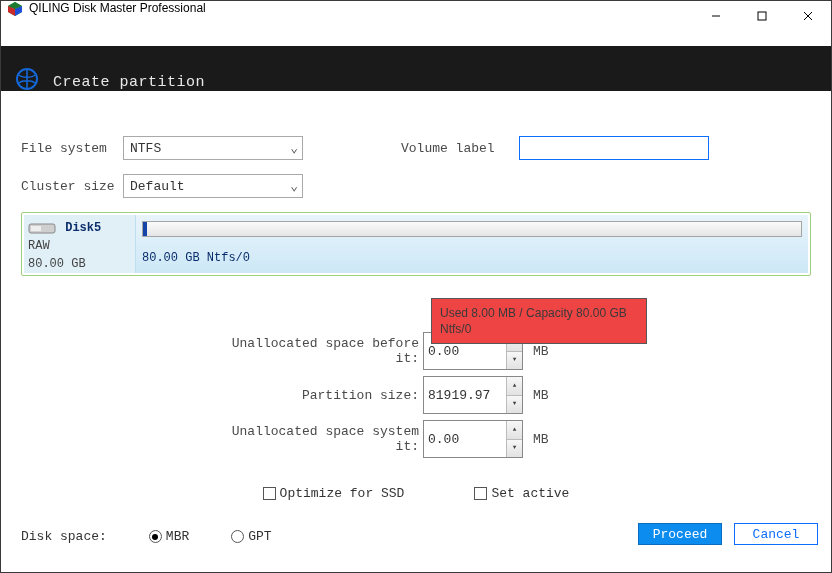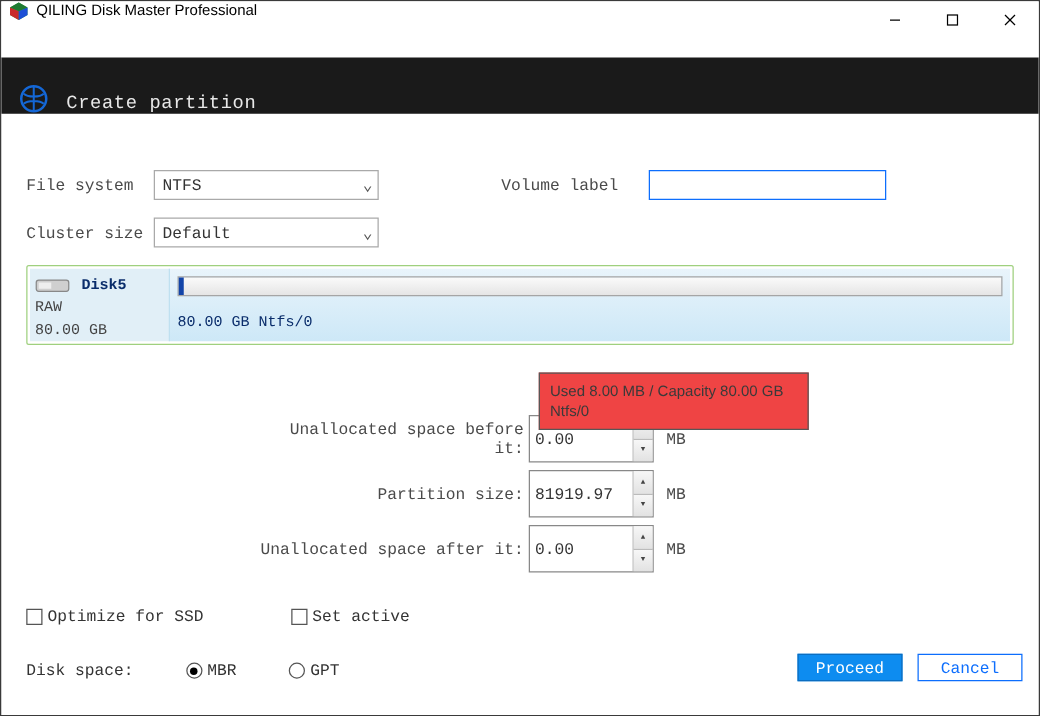--- a/index.html
+++ b/index.html
@@ -215,20 +215,21 @@
   .spin-btns div:first-child { border-bottom: 1px solid #bbb; }
   .unit {
     margin-left: 10px;
     font-family: "Courier New", monospace;
   }
 
   .checks {
     margin-top: 28px;
     display: flex;
     gap: 70px;
+    justify-content: center;
   }
   .checkbox {
     display: flex; align-items: center; gap: 4px;
     font-family: "Courier New", monospace;
     font-size: 13px;
     color: #333;
   }
   .cb-box {
     width: 13px; height: 13px;
     border: 1px solid #555;
@@ -387,21 +388,21 @@
       <div class="spinner">
         <span class="val">81919.97</span>
         <div class="spin-btns">
             <div>▲</div>
             <div>▼</div>
           </div>
       </div>
       <span class="unit">MB</span>
     </div>
     <div class="field-row">
-      <span class="field-label">Unallocated space after it:</span>
+      <span class="field-label">Unallocated space system it:</span>
       <div class="spinner">
         <span class="val">0.00</span>
         <div class="spin-btns">
             <div>▲</div>
             <div>▼</div>
           </div>
       </div>
       <span class="unit">MB</span>
     </div>
   </div>

